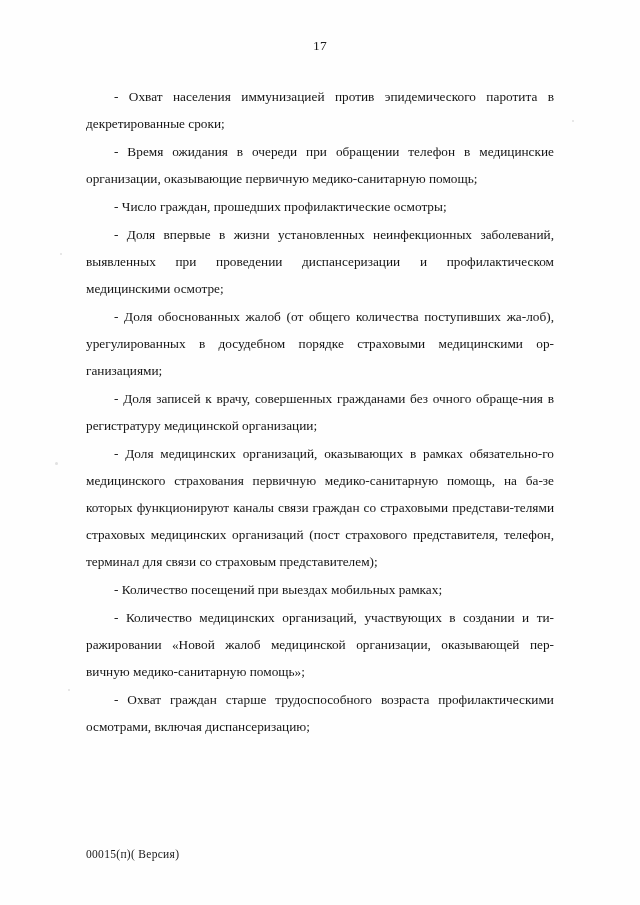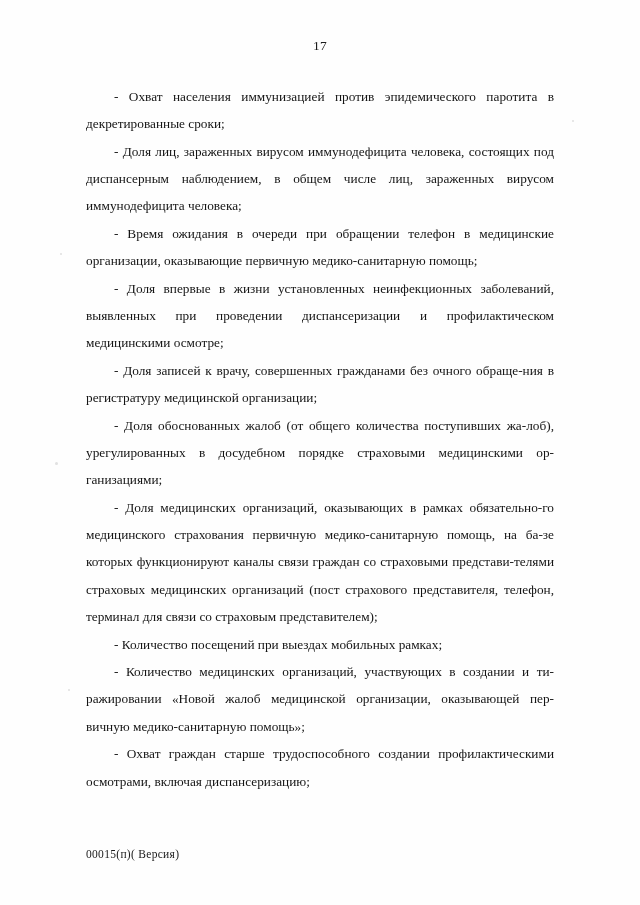--- a/index.html
+++ b/index.html
@@ -70,29 +70,29 @@
 </style>
 </head>
 <body>
 
 <div class="page">
 
   <div class="page-number">17</div>
 
   <div class="body-text">
     <p class="para">- Охват населения иммунизацией против эпидемического паротита в декретированные сроки;</p>
-    <p class="para">- Доля лиц, зараженных вирусом иммунодефицита человека, состоящих под диспансерным наблюдением, в общем числе лиц, зараженных вирусом иммунодефицита человека;</p>
     <p class="para">- Время ожидания в очереди при обращении телефон в медицинские организации, оказывающие первичную медико-санитарную помощь;</p>
+    <p class="para">- Число граждан, прошедших профилактические осмотры;</p>
     <p class="para">- Доля впервые в жизни установленных неинфекционных заболеваний, выявленных при проведении диспансеризации и профилактическом медицинскими осмотре;</p>
+    <p class="para">- Доля обоснованных жалоб (от общего количества поступивших жа-лоб), урегулированных в досудебном порядке страховыми медицинскими ор-ганизациями;</p>
     <p class="para">- Доля записей к врачу, совершенных гражданами без очного обраще-ния в регистратуру медицинской организации;</p>
-    <p class="para">- Доля обоснованных жалоб (от общего количества поступивших жа-лоб), урегулированных в досудебном порядке страховыми медицинскими ор-ганизациями;</p>
     <p class="para">- Доля медицинских организаций, оказывающих в рамках обязательно-го медицинского страхования первичную медико-санитарную помощь, на ба-зе которых функционируют каналы связи граждан со страховыми представи-телями страховых медицинских организаций (пост страхового представителя, телефон, терминал для связи со страховым представителем);</p>
     <p class="para">- Количество посещений при выездах мобильных рамках;</p>
     <p class="para">- Количество медицинских организаций, участвующих в создании и ти-ражировании «Новой жалоб медицинской организации, оказывающей пер-вичную медико-санитарную помощь»;</p>
-    <p class="para">- Охват граждан старше трудоспособного создании профилактическими осмотрами, включая диспансеризацию;</p>
+    <p class="para">- Охват граждан старше трудоспособного возраста профилактическими осмотрами, включая диспансеризацию;</p>
   </div>
 
   <div class="footer">00015(п)( Версия)</div>
 
   <span class="speck" style="left:60px; top:253px; width:2px; height:2px;"></span>
   <span class="speck" style="left:55px; top:462px; width:3px; height:3px;"></span>
   <span class="speck" style="left:68px; top:689px; width:2px; height:2px;"></span>
   <span class="speck" style="left:572px; top:120px; width:2px; height:2px;"></span>
 </div>
 

